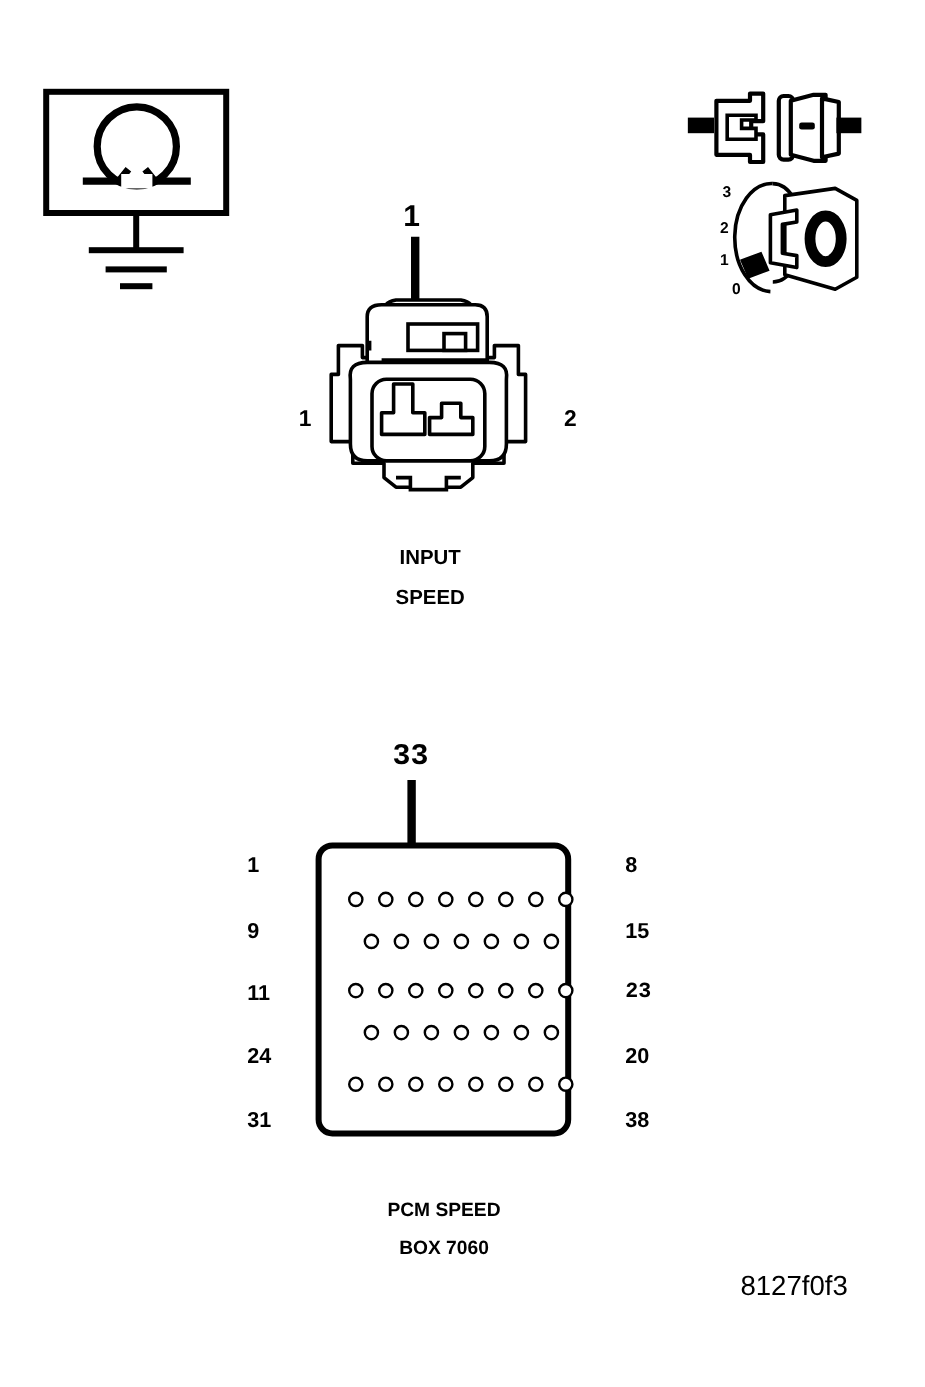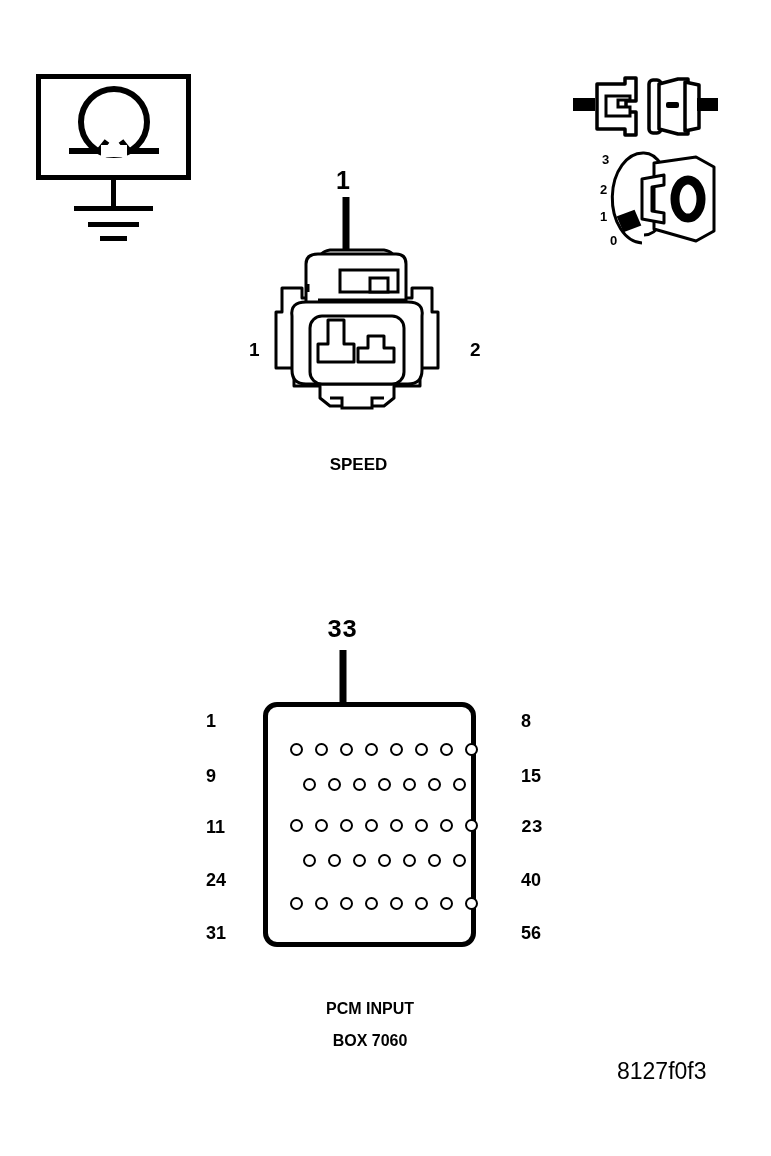--- a/index.html
+++ b/index.html
@@ -139,20 +139,21 @@
 
     <path d="M58 158 L70 158 L70 168 L100 168 L100 158 L112 158" fill="#fff" stroke="#000" stroke-width="3"></path>
 
     <line x1="36" y1="44" x2="36" y2="52" stroke="#000" stroke-width="3"></line>
   </svg>
 </div>
 <span class="abs num" style="left:249px;top:339px;font-size:19px;">1</span>
 <span class="abs num" style="left:470px;top:339px;font-size:19px;">2</span>
 
 <div class="abs" id="sensor-label">
+  <div>INPUT</div>
   <div>SPEED</div>
 </div>
 
 <span class="abs arrow-num" style="left:327px;top:616px;font-family:Liberation Mono, monospace;">33</span>
 <div class="abs" style="left:327px;top:650px;width:32px;height:258px;">
   <svg width="32" height="258" viewBox="0 0 32 258" aria-hidden="true">
     <line x1="16" y1="0" x2="16" y2="230" stroke="#000" stroke-width="7"></line>
     <path d="M16 254 L4 224 L28 224 Z" fill="#000"></path>
   </svg>
 </div>
@@ -199,22 +200,22 @@
     <div class="hole" style="left: 202px; top: 195px;"></div>
   </div>
 
 <span class="abs pcm-side-num" style="left:206px;top:711px;">1</span>
 <span class="abs pcm-side-num" style="left:521px;top:711px;">8</span>
 <span class="abs pcm-side-num" style="left:206px;top:766px;">9</span>
 <span class="abs pcm-side-num" style="left:521px;top:766px;">15</span>
 <span class="abs pcm-side-num" style="left:206px;top:817px;">11</span>
 <span class="abs pcm-side-num" style="left:521px;top:817px;font-family:Liberation Mono, monospace;">23</span>
 <span class="abs pcm-side-num" style="left:206px;top:870px;">24</span>
-<span class="abs pcm-side-num" style="left:521px;top:870px;">40</span>
+<span class="abs pcm-side-num" style="left:521px;top:870px;">20</span>
 <span class="abs pcm-side-num" style="left:206px;top:923px;">31</span>
-<span class="abs pcm-side-num" style="left:521px;top:923px;">56</span>
+<span class="abs pcm-side-num" style="left:521px;top:923px;">38</span>
 
 <div class="abs" id="pcm-label">
-  <div>PCM INPUT</div>
+  <div>PCM SPEED</div>
   <div>BOX 7060</div>
 </div>
 
 <div class="abs" id="figcode">8127f0f3</div>
 
 </body></html>

